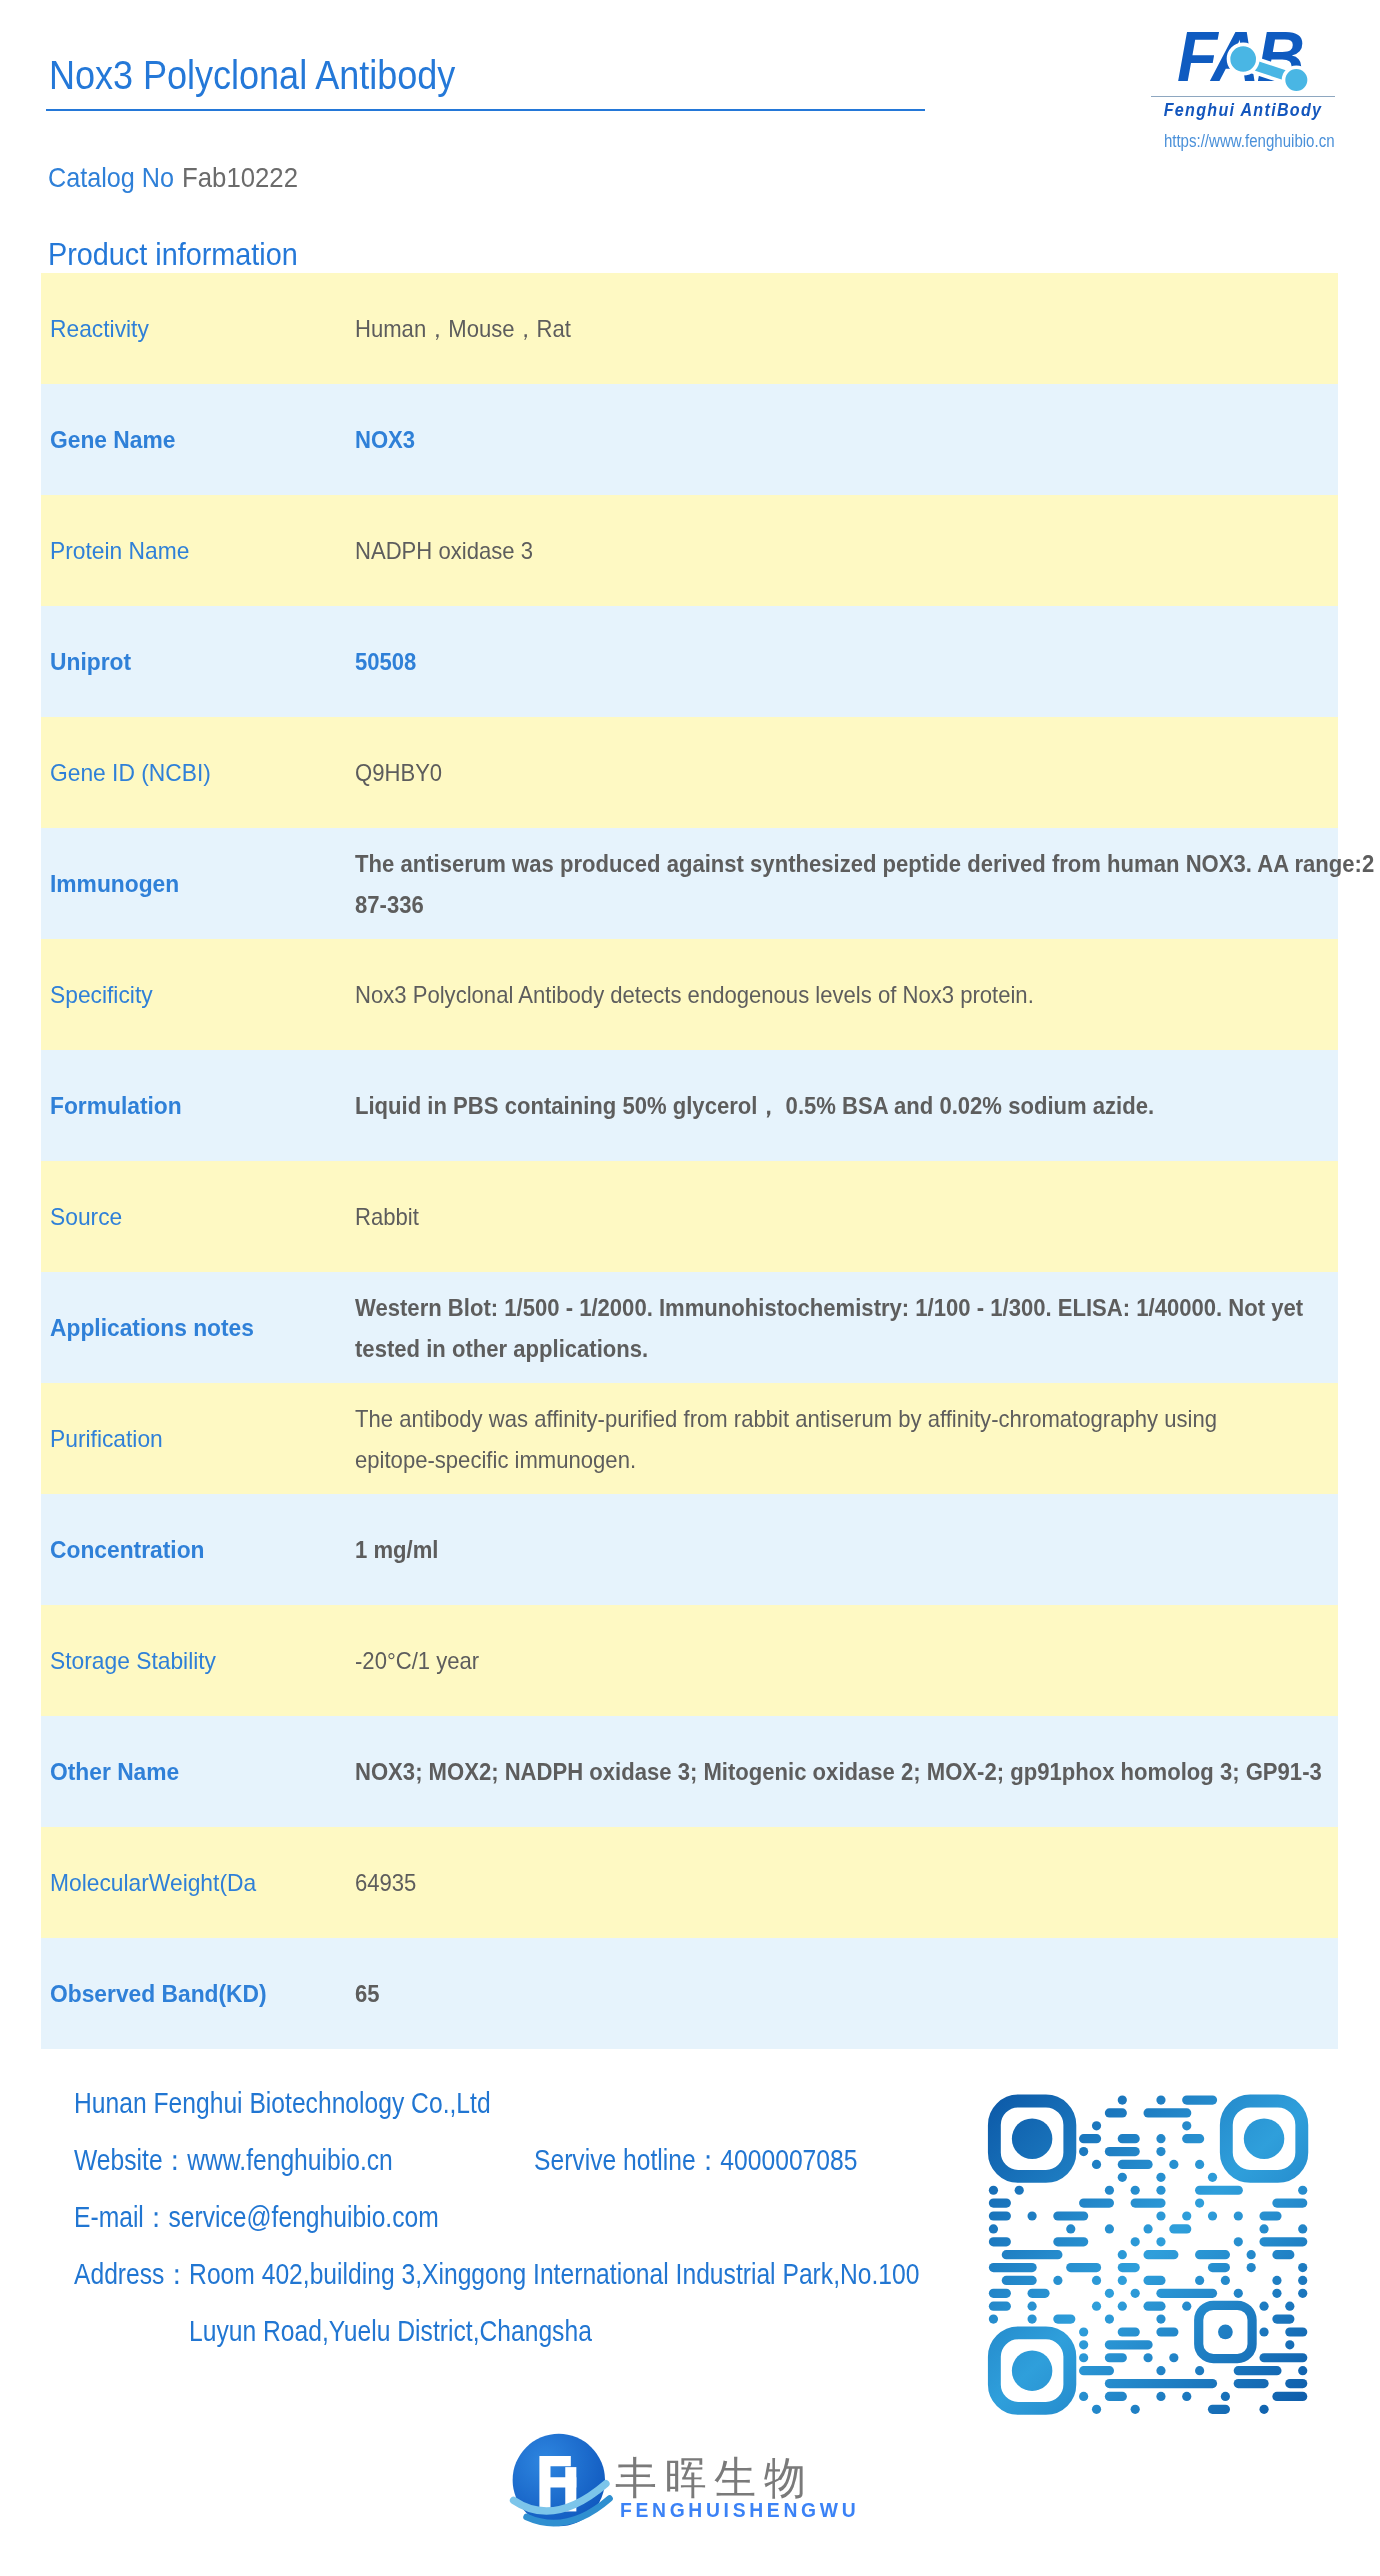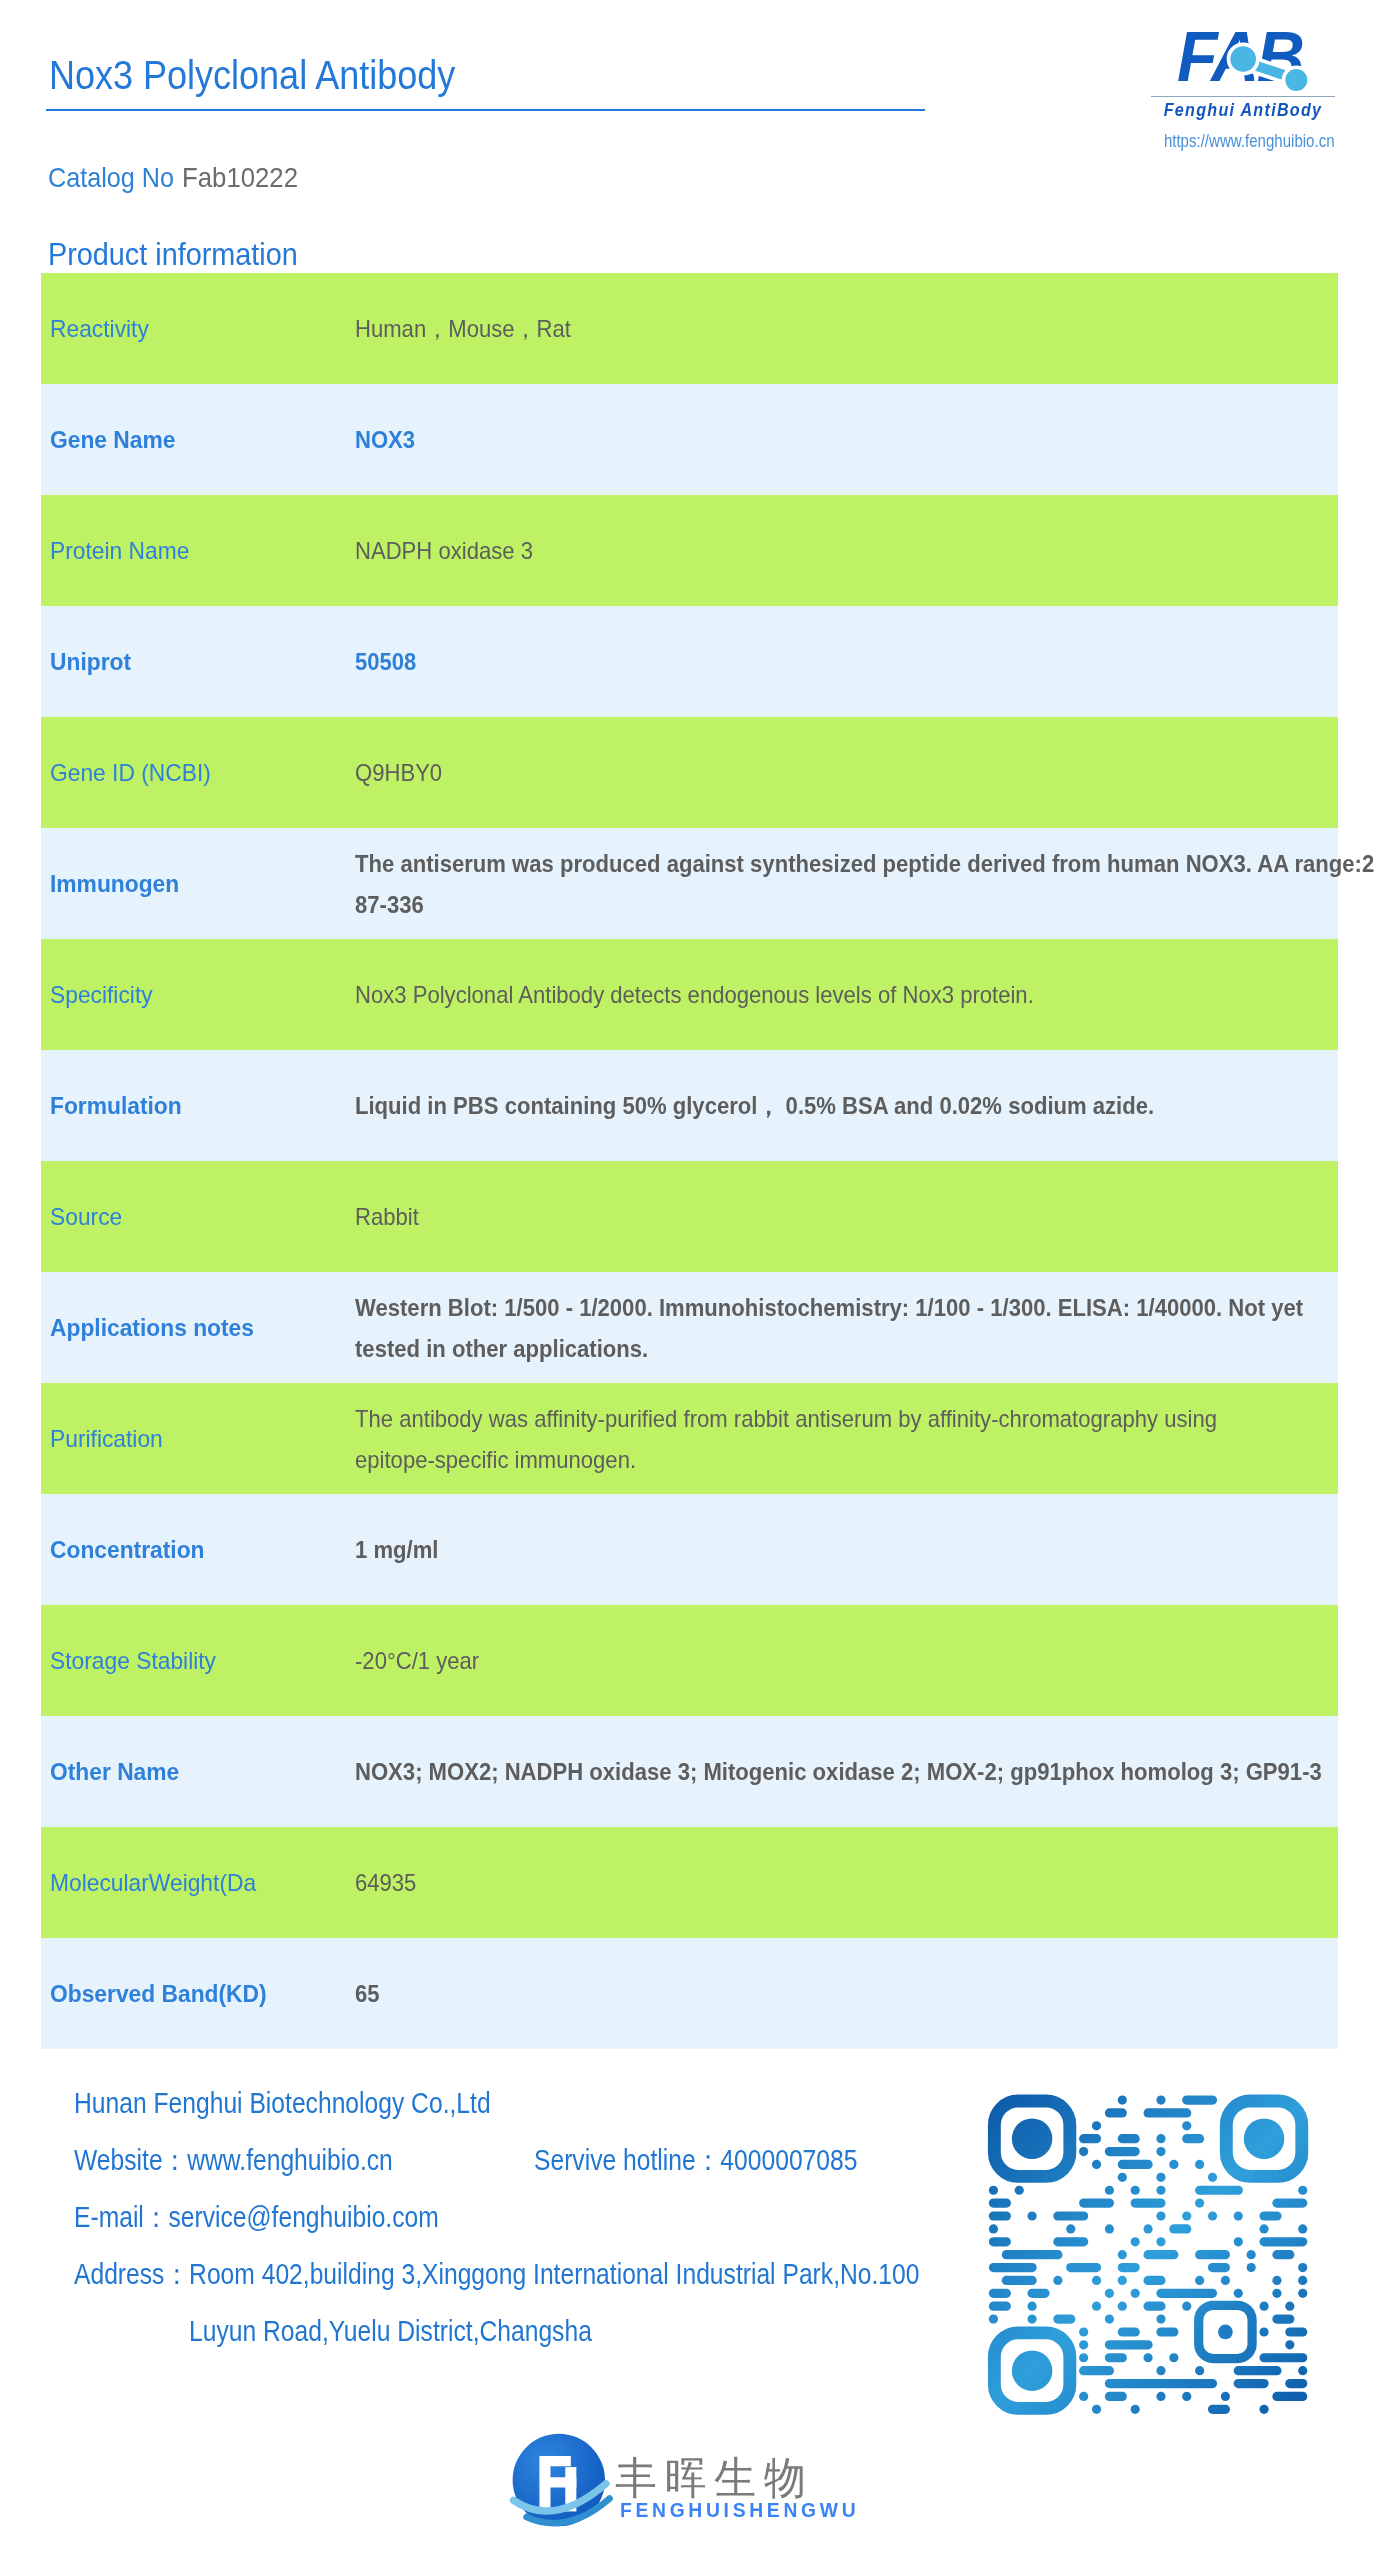--- a/index.html
+++ b/index.html
@@ -52,21 +52,21 @@
   
   .section-title{
     position:absolute;left:48px;top:236px;
     font-size:32px;font-weight:400;color:var(--accent);
     transform:scaleX(.9);transform-origin:left;white-space:nowrap;
   }
   .section-rule{position:absolute;left:46px;top:277px;width:279px;height:2.8px;background:var(--accent);}
 
   
   .table{position:absolute;left:41px;top:273px;width:1297px;}
-  .row{display:flex;align-items:center;height:111px;padding-left:9.2px;background:#bef264;}
+  .row{display:flex;align-items:center;height:111px;padding-left:9.2px;background:#fef9c3;}
   .row.shaded{background:var(--row_shade);font-weight:bold;}
   .row-label{
     width:273px;flex:0 0 273px;font-size:24px;color:var(--label_blue);
     transform:scaleX(.95);transform-origin:left;white-space:nowrap;
   }
   .row-value{flex:1;font-size:24px;color:var(--value_gray);margin-left:32px;}
   .row-value .vline{
     white-space:nowrap;line-height:41px;
     transform:scaleX(.92);transform-origin:left;
   }

